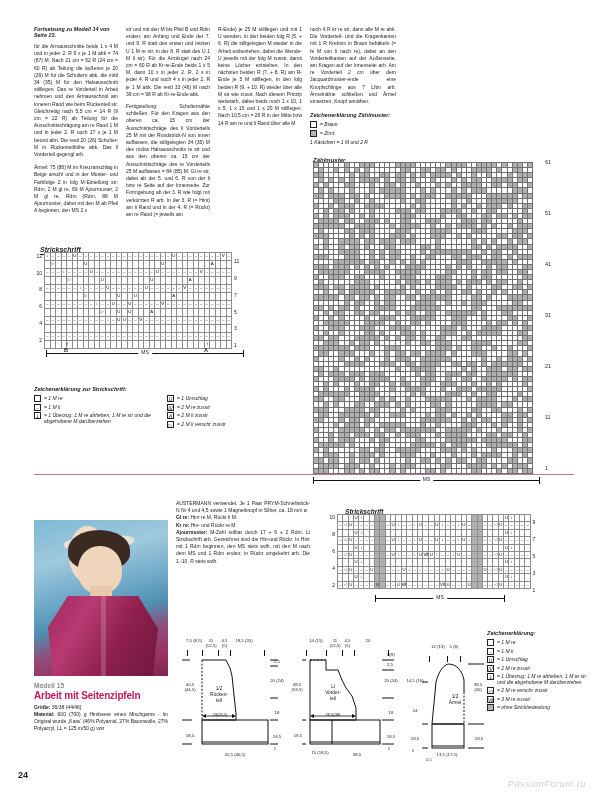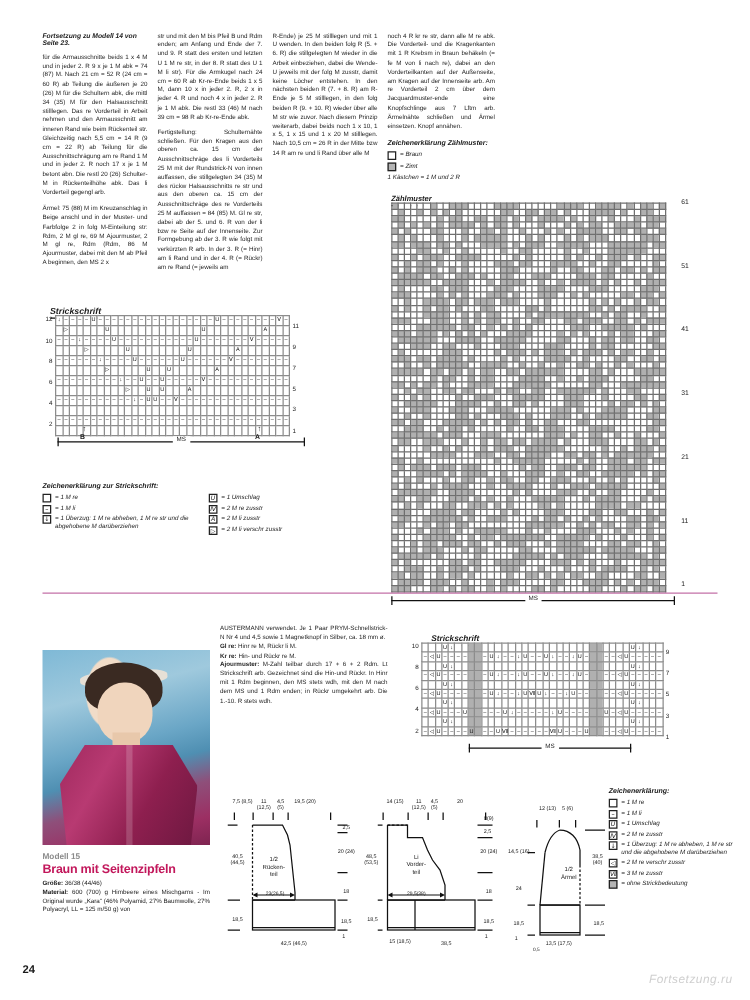--- a/index.html
+++ b/index.html
@@ -3431,21 +3431,21 @@
   <div class="photo">
     <div class="band"></div>
     <div class="hair"></div>
     <div class="face"></div>
     <div class="neck"></div>
     <div class="jacket"></div>
   </div>
 
   <div style="position:absolute;left:34px;top:682px;width:134px;">
     <div class="modell-no">Modell 15</div>
-    <div class="modell-title">Braun mit Seitenzipfeln</div>
+    <div class="modell-title">Arbeit mit Seitenzipfeln</div>
     <div class="mt-body">
       <b>Größe:</b>
       <span>36/38 (44/46)</span><br>
       <b>Material:</b>
       <span>600 (700) g Himbeere eines Mischgarns - Im Original wurde „Kara“ (46% Polyamid, 27% Baumwolle, 27% Polyacryl, LL = 125 m/50 g) von</span>
     </div>
   </div>
 
   <div style="position:absolute;left:176px;top:500px;width:134px;" class="col-text">
     <span>AUSTERMANN verwendet. Je 1 Paar PRYM-Schnellstrick-N Nr 4 und 4,5 sowie 1 Magnetknopf in Silber, ca. 18 mm ø.</span><br>
@@ -4048,15 +4048,15 @@
 Ärmel</div>
     <div class="dim" style="left:50px;top:44px;width:16px;">38,5
 (40)</div>
     <div class="dim" style="left:52px;top:98px;width:14px;">18,5</div>
     <div class="dim" style="left:4px;top:120px;width:10px;font-size:3.8px;">0,5</div>
     <div class="dim" style="left:16px;top:114px;width:22px;">13,5
 (17,5)</div>
   </div>
 
   <div class="pageno">24</div>
-  <div class="watermark">Fortsetzung.ru</div>
+  <div class="watermark">PassionForum.ru</div>
 
 </div>
 
 </body></html>

